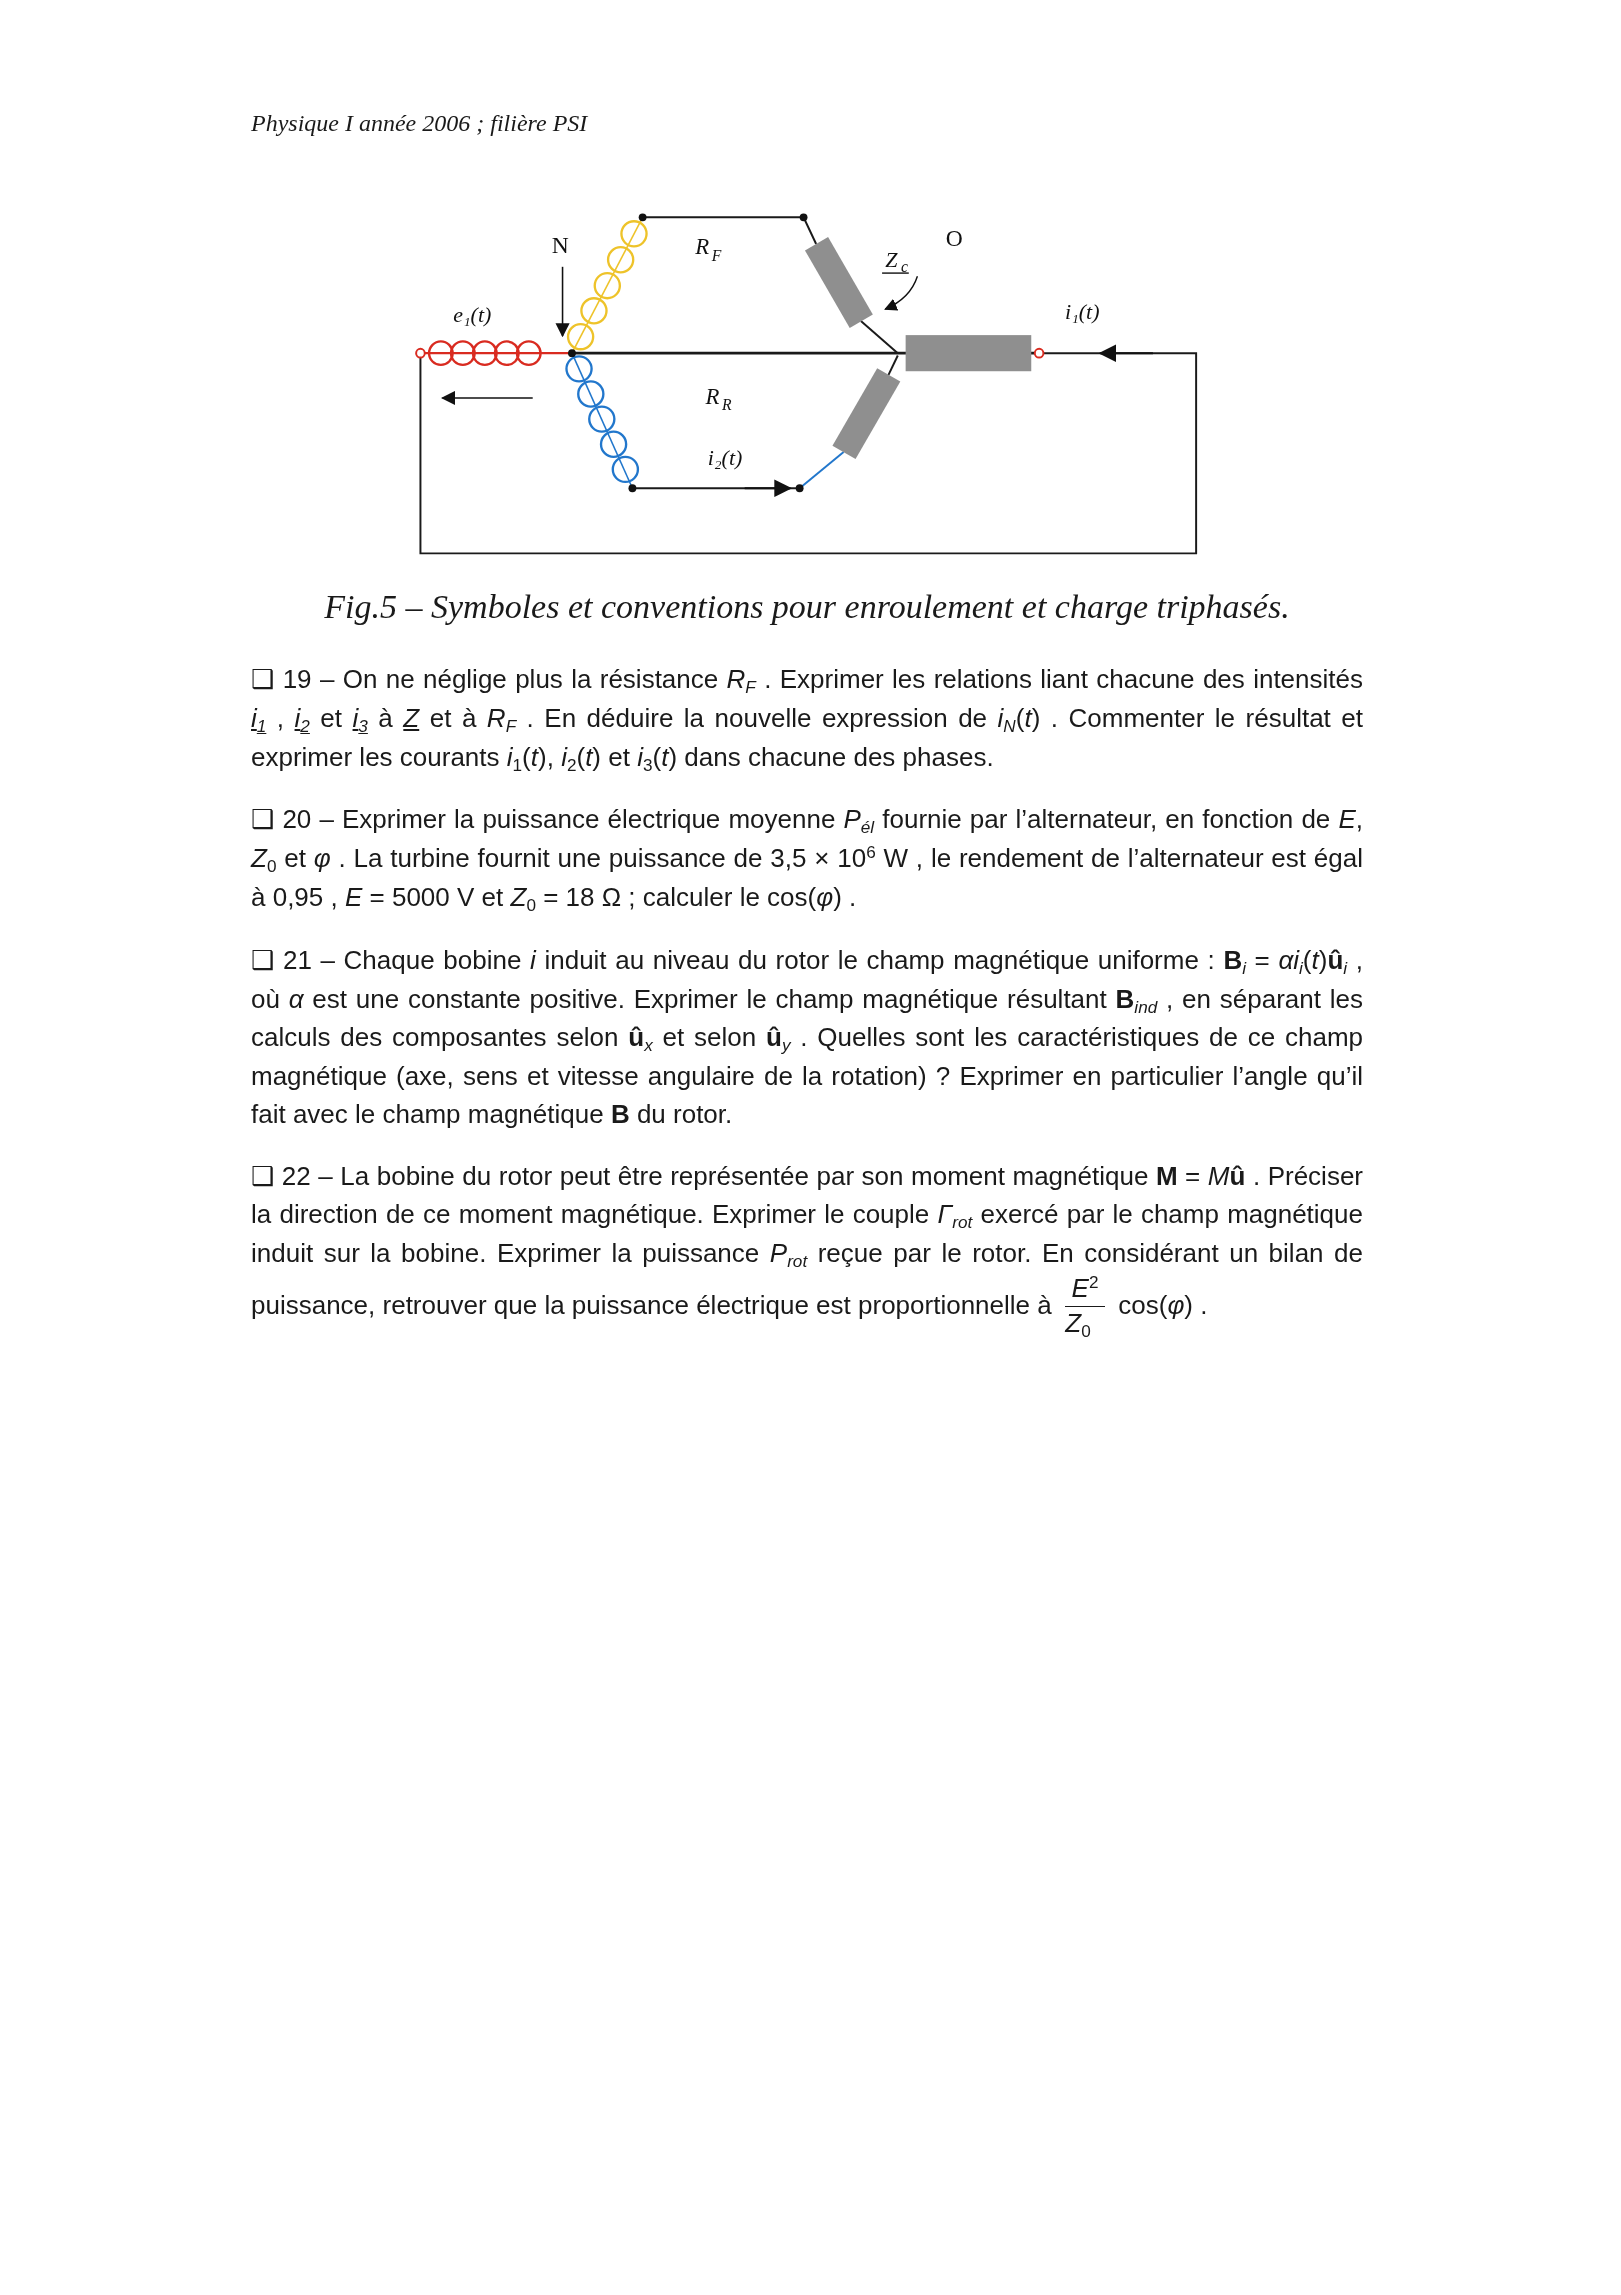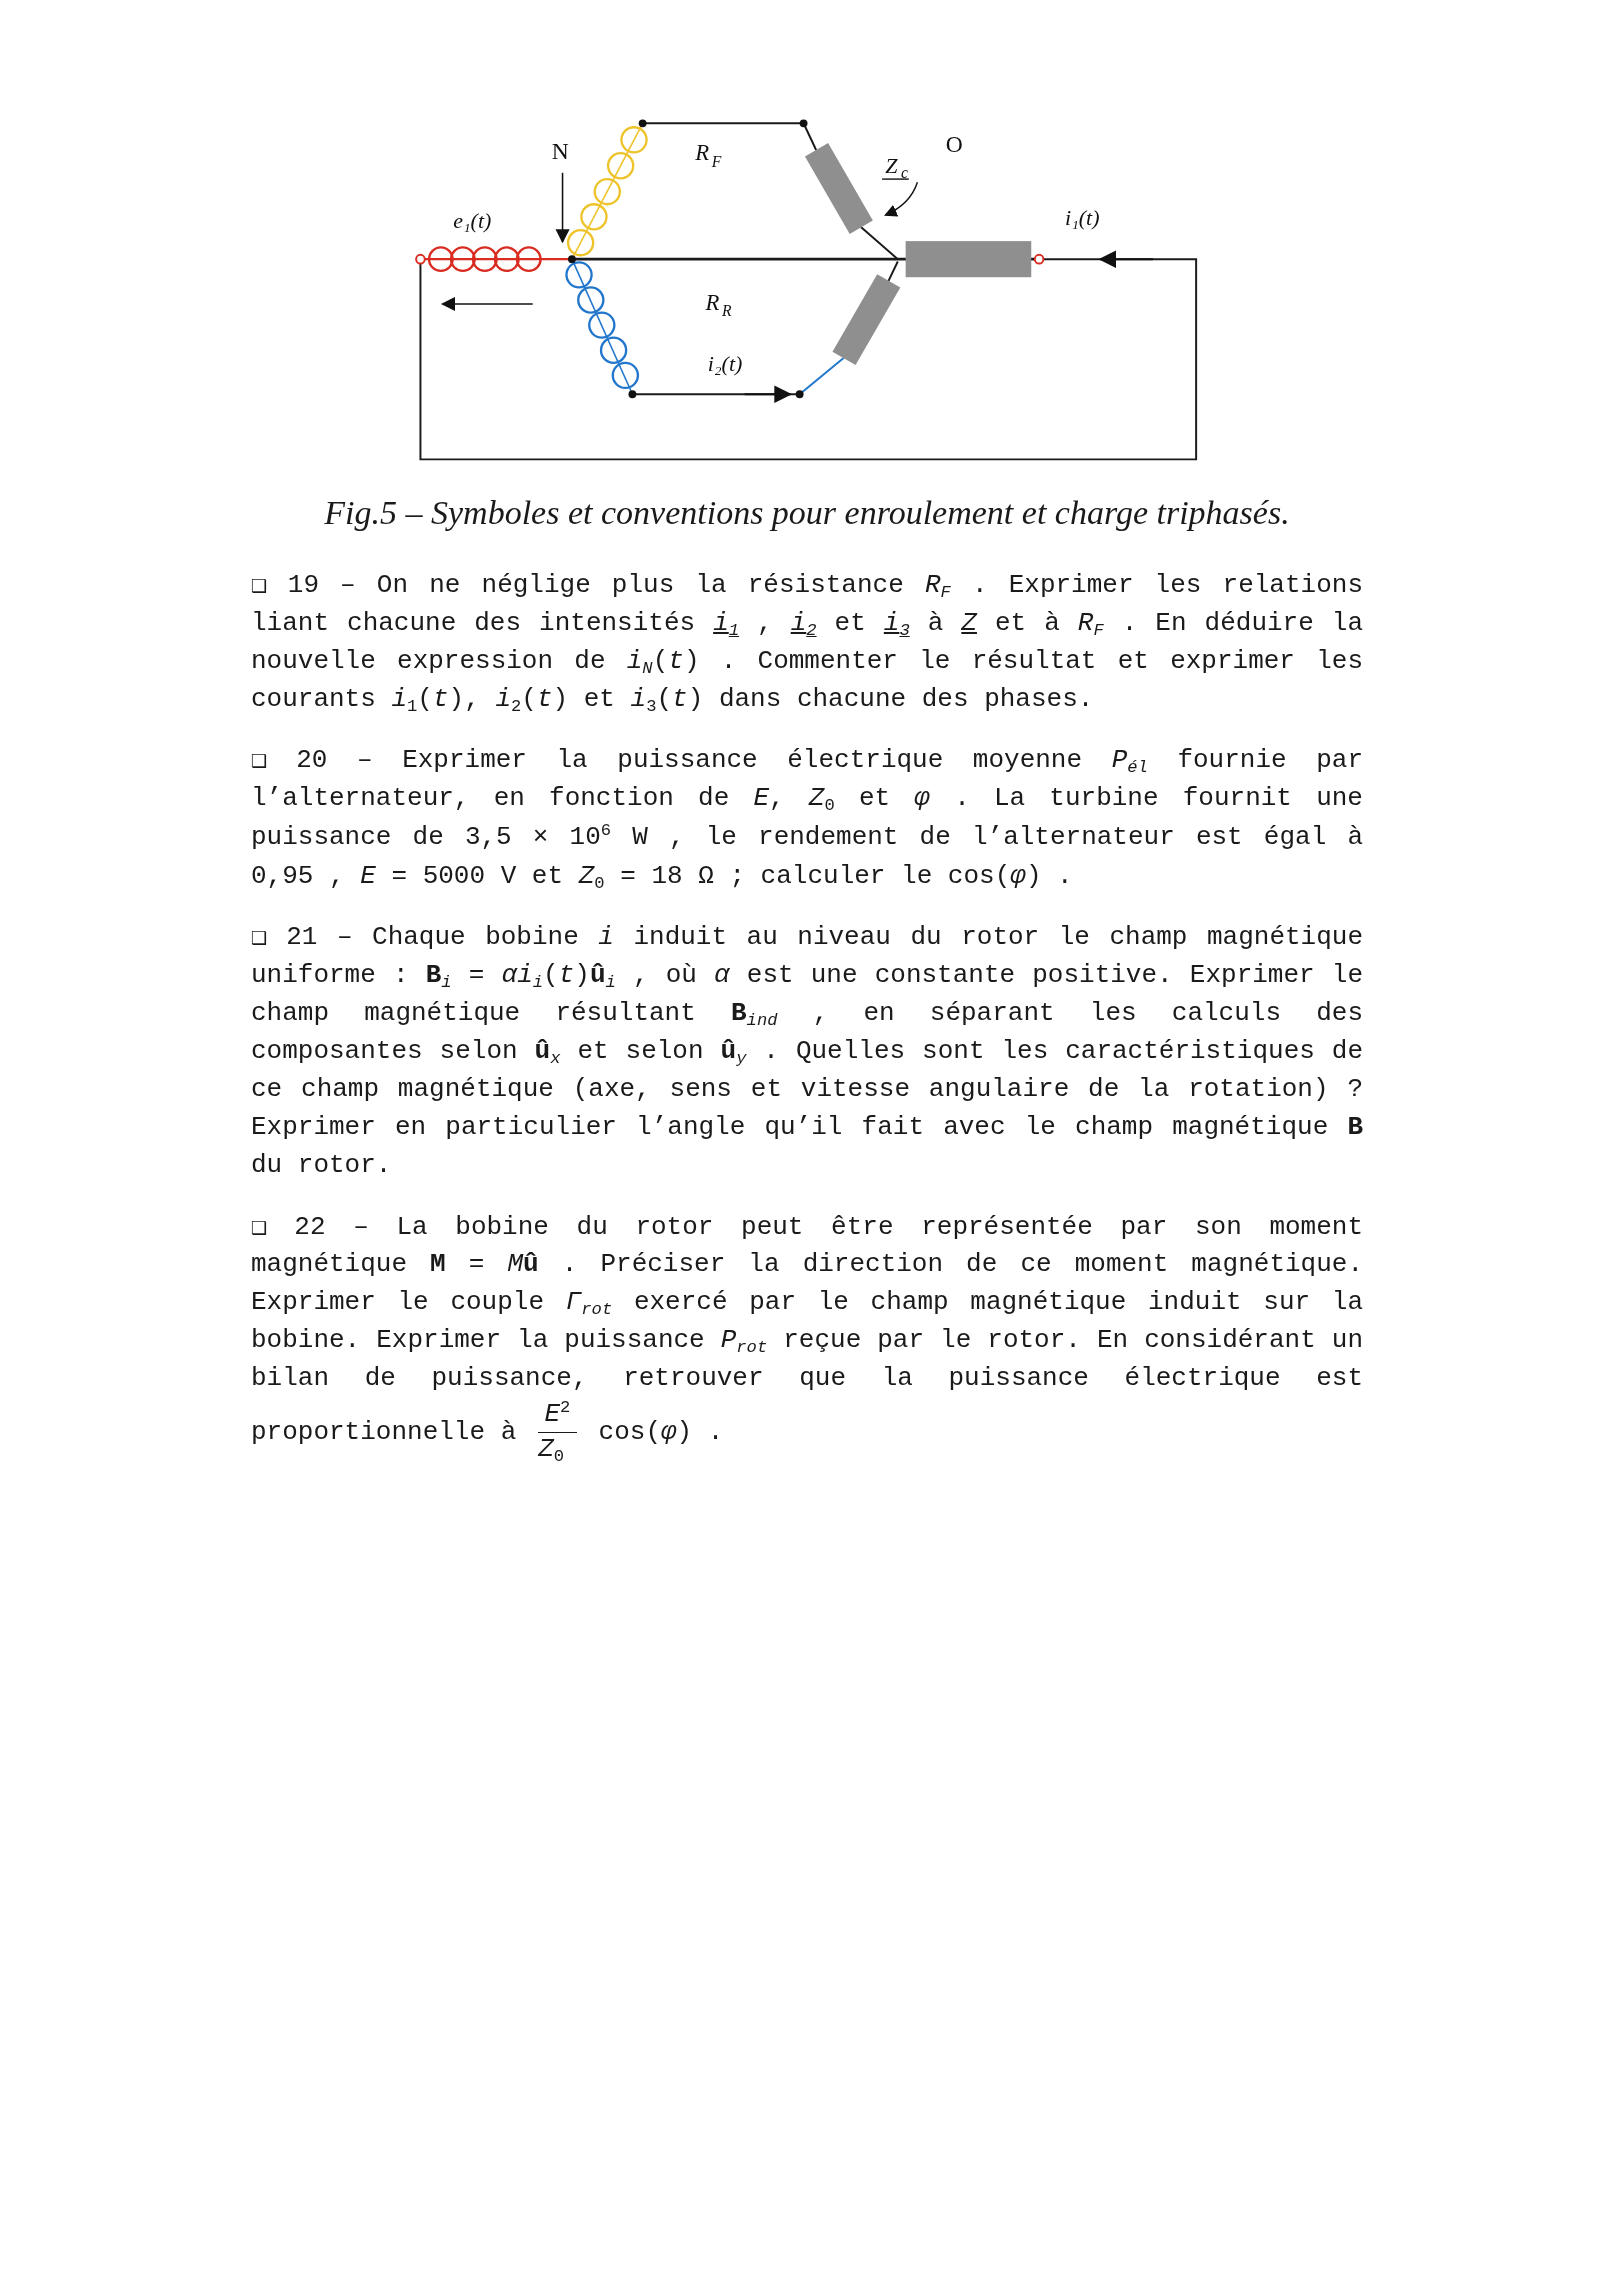--- a/index.html
+++ b/index.html
@@ -25,21 +25,21 @@
     font-style: italic;
     font-size: 34px;
     margin-top: 11px;
     margin-bottom: 35px;
   }
   .question {
     font-size: 26px;
     line-height: 1.46;
     text-align: justify;
     margin: 0 0 23.6px 0;
-    font-family: Liberation Mono, monospace;
+    font-family: Liberation Sans, sans-serif;
   }
   .run-i { font-style: italic; }
   .run-b { font-weight: bold; }
   .run-u { text-decoration: underline; }
   .run-d { font-size: 0.66em; vertical-align: -0.28em; }
   .run-p { font-size: 0.66em; vertical-align: 0.55em; }
   .frac {
     display: inline-block;
     vertical-align: middle;
     text-align: left;
@@ -50,20 +50,21 @@
   .frac-den { display: block; padding-top: 1.6px; }
   .fin { text-align: center; font-weight: bold; }
   .fin1 { font-size: 27px; margin-top: 67px; }
   .fin2 { font-size: 29px; margin-top: 23.6px; }
 </style>
 </head>
 <body>
 
 <div class="page">
 
+  <div class="header">Physique I année 2006 ; filière PSI</div>
 
   <div class="figure-wrap">
     <svg width="793" height="369" viewBox="0 0 1010 470" xmlns="http://www.w3.org/2000/svg">
       <defs>
         <marker id="arr" markerWidth="9" markerHeight="9" viewBox="0 0 10 10" refX="9" refY="5" orient="auto">
           <path d="M0,0 L10,5 L0,10 Z" fill="#111"></path>
         </marker>
       </defs>
 
       <path d="M806 190 H1000 V445 H12 V196" fill="none" stroke="#1a1a1a" stroke-width="2.5"></path>

